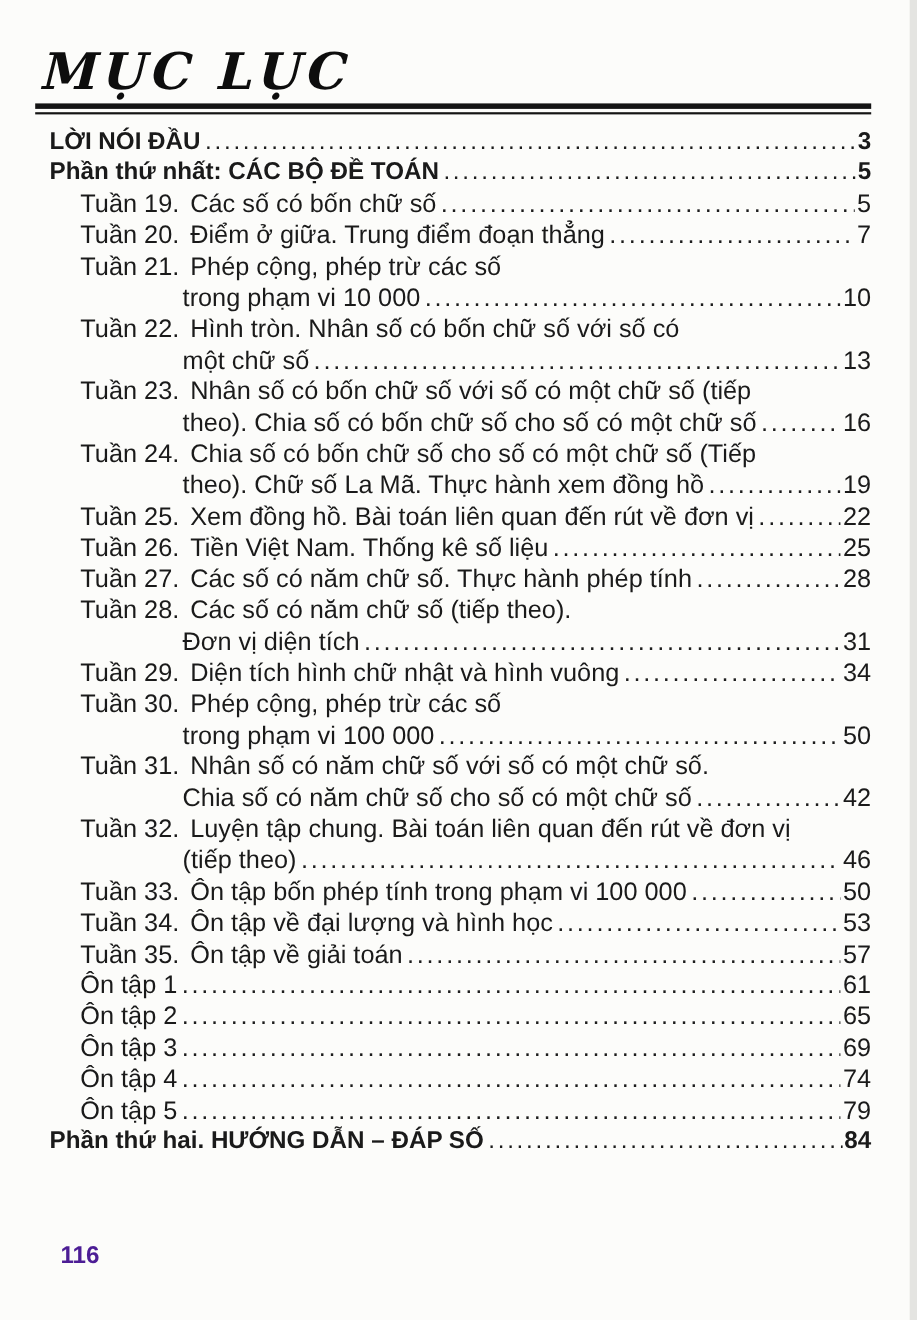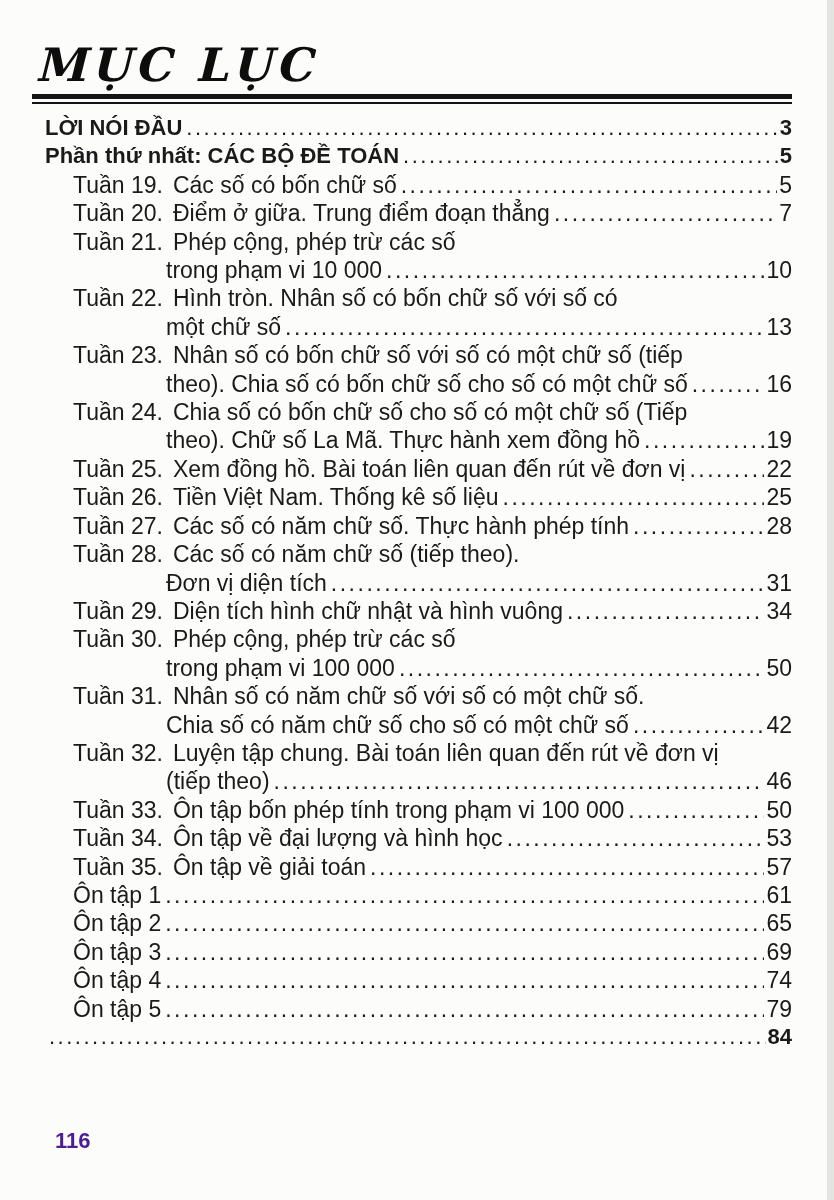--- a/index.html
+++ b/index.html
@@ -300,20 +300,21 @@
       </div>
       <div class="entry indent-2">
         <div class="line">
           <span class="text">Ôn tập 5</span>
           <span class="leader"></span>
           <span class="pagenum">79</span>
         </div>
       </div>
       <div class="entry indent-1 bold">
         <div class="line">
+          <span class="text">Phần thứ hai. HƯỚNG DẪN – ĐÁP SỐ</span>
           <span class="leader"></span>
           <span class="pagenum">84</span>
         </div>
       </div>
     </div>
 
   <div class="footer-folio">116</div>
 
 </div>
 

